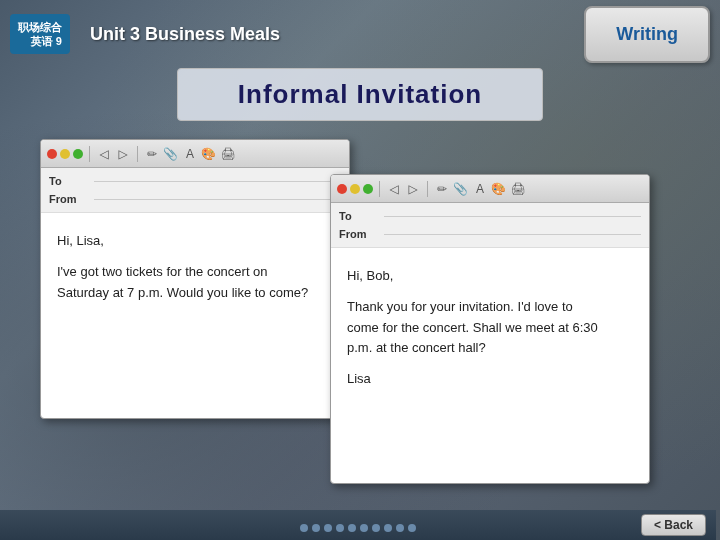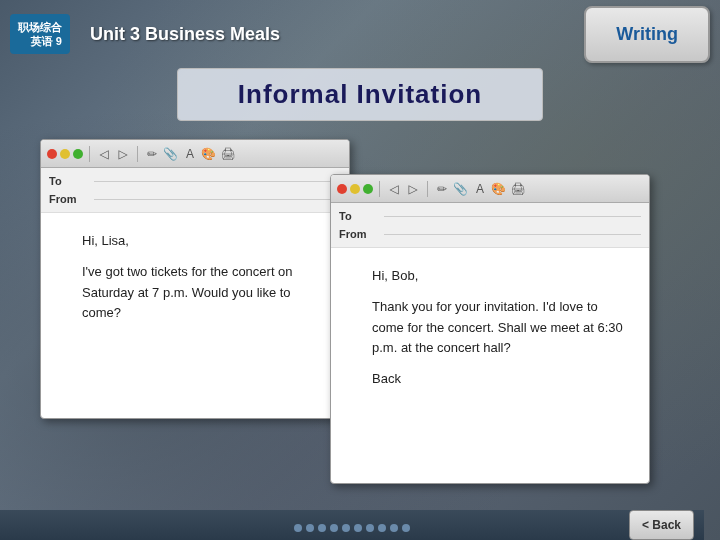--- a/index.html
+++ b/index.html
@@ -202,32 +202,32 @@
     
     .email-body {
       padding: 18px 16px;
       font-size: 13px;
       color: #222;
       line-height: 1.6;
     }
 
     .email-body p {
       margin-bottom: 10px;
-      margin-left: 25px;
     }
 
     
     .bottom-bar {
       position: absolute;
       bottom: 0;
       left: 0;
-      right: 16px;
+      right: 4px;
       height: 30px;
       background: linear-gradient(180deg, #3a4a5a 0%, #2a3a4a 100%);
       display: flex;
+      align-items: center;
       justify-content: flex-end;
       padding: 0 10px;
       z-index: 20;
     }
 
     .back-button {
       background: linear-gradient(180deg, #e8e8e8 0%, #c8c8c8 100%);
       border: 1px solid #888;
       border-radius: 4px;
       padding: 3px 12px;
@@ -328,21 +328,21 @@
           <div class="field-line"></div>
         </div>
         <div class="email-field-row">
           <span class="field-label">From</span>
           <div class="field-line"></div>
         </div>
       </div>
       <div class="email-body">
         <p>Hi, Bob,</p>
         <p>Thank you for your invitation. I'd love to<br>come for the concert. Shall we meet at 6:30<br>p.m. at the concert hall?</p>
-        <p>Back</p>
+        <p>Lisa</p>
       </div>
     </div>
 
   </div>
 </div>
 
 <div class="bottom-bar">
   <div class="bottom-dots">
     <div class="bottom-dot"></div>
     <div class="bottom-dot"></div>

